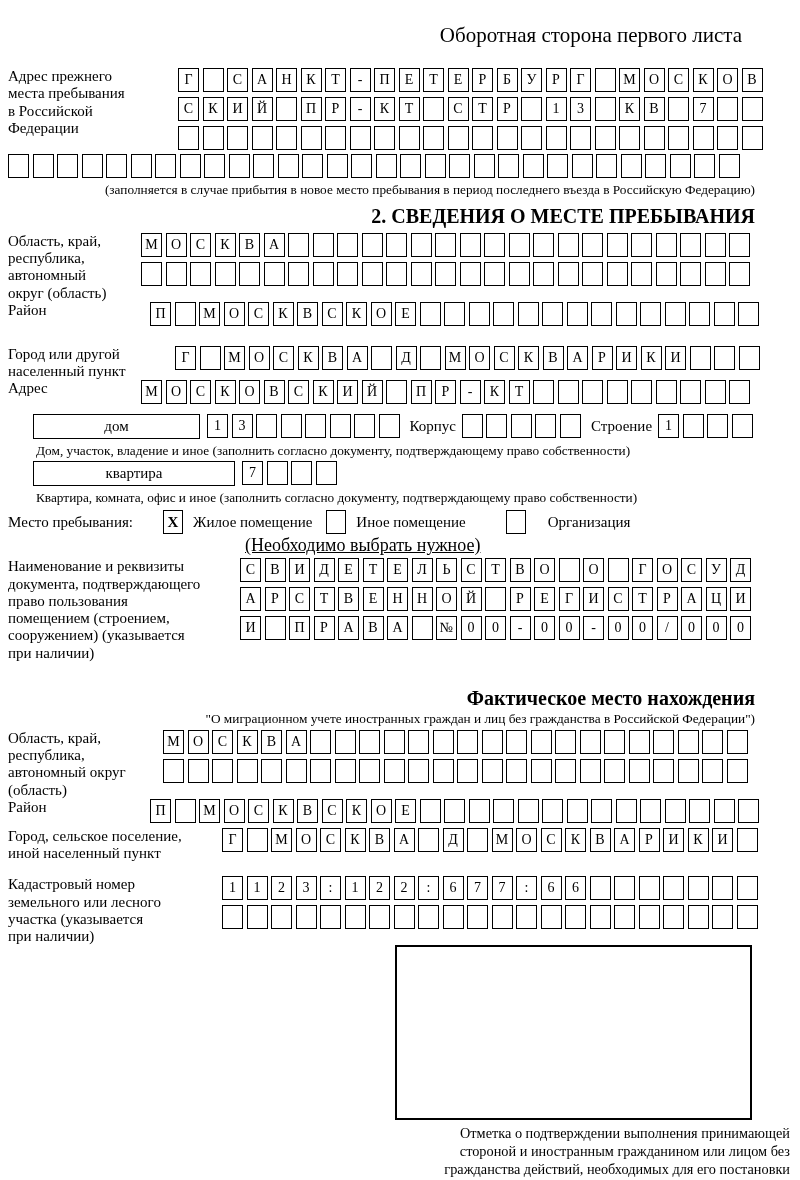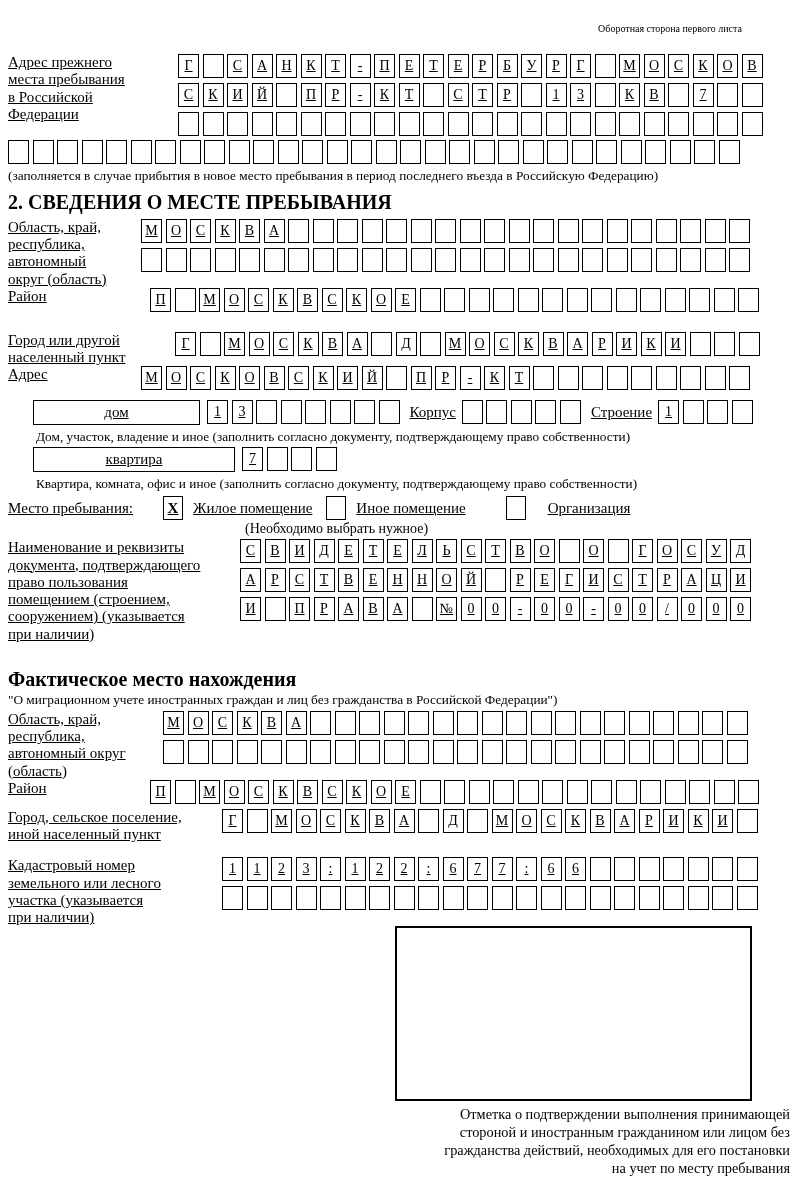--- a/index.html
+++ b/index.html
@@ -1,43 +1,43 @@
 <!DOCTYPE html>
 <html><head>
 <meta charset="utf-8">
 <style>
   html,body{margin:0;padding:0;background:#ffffff;}
   .page{
     position:relative;width:800px;height:1180px;box-sizing:border-box;
     padding:23px 0 0 8px;background:#ffffff;color:#000;
     font-family:"Liberation Serif","DejaVu Serif",serif;overflow:hidden;
   }
-  .header-note{font-size:10px;text-align:right;margin-right:58px;}
-  .row{display:flex;align-items:flex-start;text-decoration:underline;}
+  .header-note{font-size:21px;text-align:right;margin-right:58px;}
+  .row{display:flex;align-items:flex-start;}
   .label{font-size:15px;line-height:1.15;white-space:pre-line;flex:0 0 auto;}
   .grid{display:flex;flex-direction:column;gap:5px;}
   .cells{display:flex;gap:3.5px;flex:0 0 auto;}
   .cell{
     flex:0 0 auto;width:21px;height:24px;border:1.7px solid #000;box-sizing:border-box;
     display:flex;align-items:center;justify-content:center;
     font-size:14px;line-height:1;
   }
   .caption{font-size:13.3px;line-height:1.2;}
-  .centerw{width:747px;text-align:left;}
+  .centerw{width:747px;text-align:right;}
   .title{font-weight:bold;font-size:20px;line-height:1.25;}
   .inline-label{font-size:15px;line-height:1.2;padding-top:3px;}
   .field-box{
     height:25px;border:1.8px solid #000;box-sizing:border-box;flex:0 0 auto;
     display:flex;align-items:center;justify-content:center;font-size:15px;
   }
   .checkbox{
     width:20px;height:24px;border:1.8px solid #000;box-sizing:border-box;flex:0 0 auto;
     display:flex;align-items:center;justify-content:center;font-size:15px;font-weight:bold;
   }
-  .stay-note{font-size:14px;margin-left:237px;}
+  .stay-note{font-size:18px;margin-left:237px;text-decoration:underline;}
   .stamp-box{width:357px;height:175px;border:2px solid #000;box-sizing:border-box;margin-left:387px;}
   .stamp-caption{
     width:404px;margin-left:378px;text-align:right;font-size:14.3px;line-height:1.25;white-space:pre-line;
   }
   
   .lw170{width:170px}.lw133{width:133px}.lw142{width:142px}.lw167{width:167px}
   .lw232{width:232px}.lw155{width:155px}.lw214{width:214px}
 </style>
 </head>
 <body>

